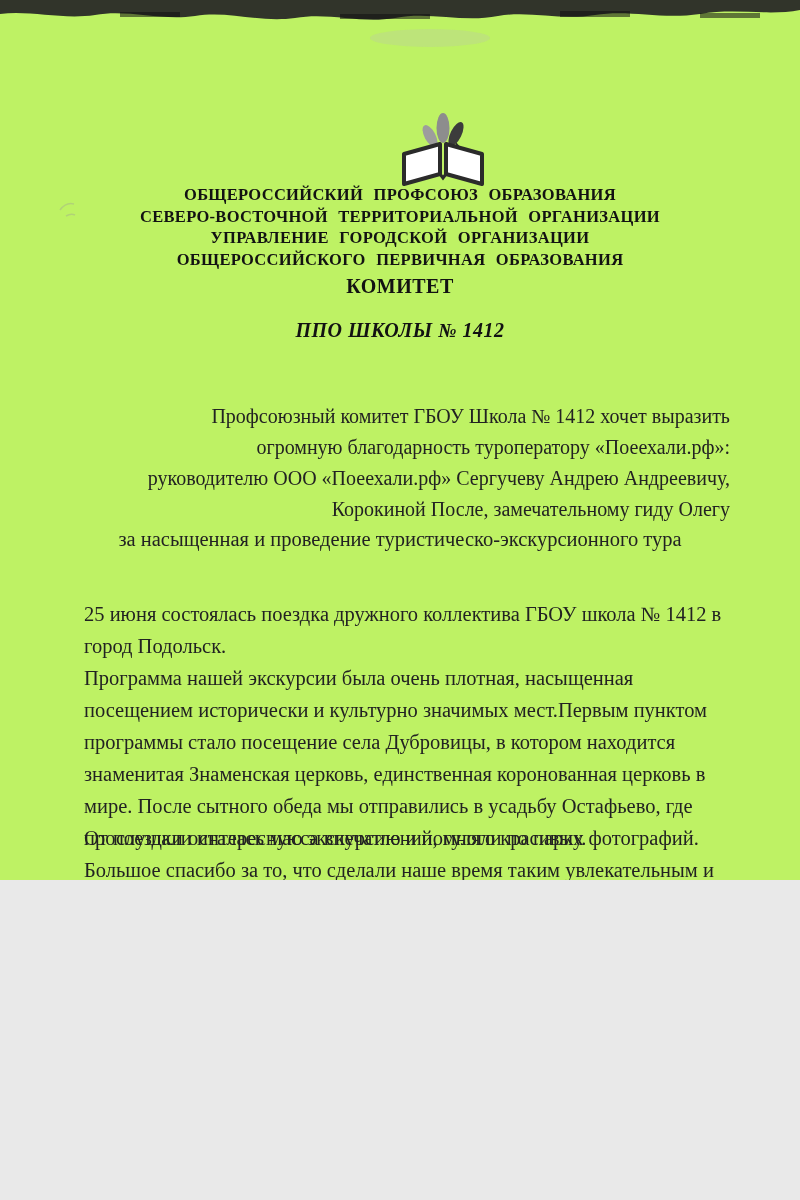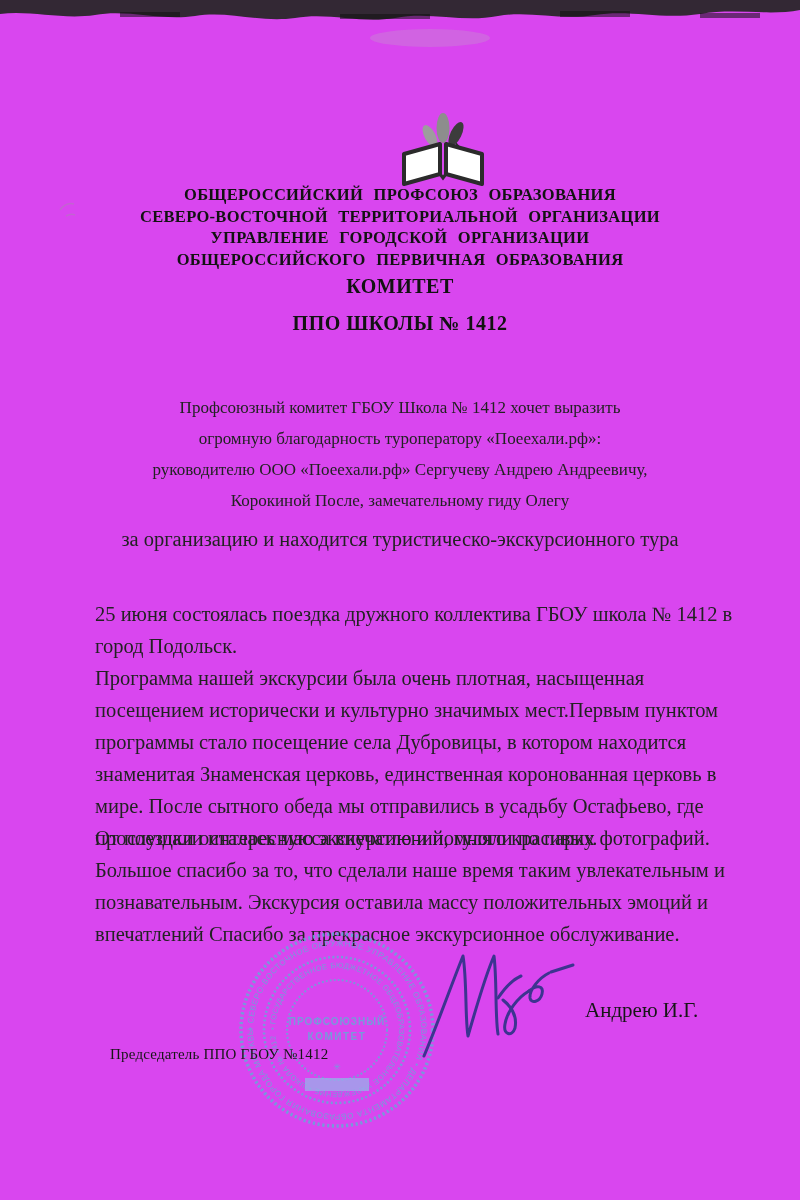--- a/index.html
+++ b/index.html
@@ -1,55 +1,55 @@
 <!DOCTYPE html>
 <html lang="ru"><head>
 <meta charset="utf-8">
 <style>
   html,body{margin:0;padding:0;}
   body{background:#e9e9e9;}
   .page{
     position:relative;
-    width:800px;height:1200px;
+    width:800px;height:880px;
     margin:0 auto;
-    background:#d946ef;
+    background:#bef264;
     overflow:hidden;
     font-family:"Liberation Serif","DejaVu Serif",serif;
     color:#1b1b1b;
   }
   
   .scan-band{position:absolute;left:0;top:0;width:800px;height:60px;}
   
   .emblem{position:absolute;left:396px;top:112px;width:94px;height:78px;}
   
   .letterhead{
     position:absolute;left:40px;top:184px;width:720px;
     text-align:center;
     font-weight:bold;
     color:#121212;
   }
   .lh-line{font-size:16.5px;line-height:21.5px;word-spacing:6px;letter-spacing:.3px;}
   .lh-committee{font-size:20px;line-height:24px;margin-top:4px;letter-spacing:.5px;}
-  .lh-committee-sub{font-size:20px;line-height:24px;margin-top:13px;letter-spacing:.5px;}
+  .lh-committee-sub{font-size:20px;line-height:24px;margin-top:20px;letter-spacing:.5px;font-style:italic;}
   
   .intro{
-    position:absolute;left:70px;top:392px;width:660px;
-    text-align:center;font-size:17px;line-height:31px;color:#222;
+    position:absolute;left:70px;top:401px;width:660px;
+    text-align:right;font-size:20px;line-height:31px;color:#222;
   }
   .tour-line{
     position:absolute;left:70px;top:528px;width:660px;
     text-align:center;font-size:20.5px;color:#222;
   }
   .tour-name{
     position:absolute;left:70px;top:566px;width:660px;
     text-align:center;font-size:18px;color:#222;
   }
   
   .para{
-    position:absolute;left:95px;width:662px;
+    position:absolute;left:84px;width:662px;
     font-size:20.5px;line-height:32px;color:#222;
     text-align:left;
   }
   .para-1{top:598px;}
   .para-2{top:662px;}
   .para-3{top:822px;}
   
   .stamp{position:absolute;left:237px;top:928px;width:200px;height:210px;opacity:.88;}
   .sig{position:absolute;left:418px;top:936px;width:160px;height:130px;}
   .footer-role{
@@ -98,21 +98,21 @@
     <div class="lh-committee-sub">ППО ШКОЛЫ № 1412</div>
   </div>
 
   <div class="intro">
     <div>Профсоюзный комитет ГБОУ Школа № 1412  хочет выразить</div>
     <div>огромную благодарность  туроператору «Поеехали.рф»:</div>
     <div>руководителю ООО «Поеехали.рф» Сергучеву Андрею Андреевичу,</div>
     <div>Корокиной После, замечательному гиду Олегу</div>
   </div>
 
-  <div class="tour-line">за организацию и находится туристическо-экскурсионного тура</div>
+  <div class="tour-line">за насыщенная и проведение туристическо-экскурсионного тура</div>
 
   <div class="para para-1">25 июня состоялась поездка дружного коллектива ГБОУ школа № 1412 в город Подольск.</div>
   <div class="para para-2">Программа нашей экскурсии была очень плотная, насыщенная посещением исторически и культурно значимых мест.Первым пунктом программы стало посещение села Дубровицы, в котором находится знаменитая Знаменская церковь, единственная коронованная церковь в мире. После сытного обеда мы отправились в усадьбу Остафьево, где прослушали интересную экскурсию и погуляли по парку.</div>
   <div class="para para-3">От поездки осталась масса впечатлений, много красивых фотографий. Большое спасибо за то, что сделали наше время таким увлекательным и познавательным. Экскурсия оставила массу положительных эмоций и впечатлений Спасибо за прекрасное экскурсионное обслуживание.</div>
 
   <svg class="stamp" viewBox="0 0 200 210" aria-hidden="true">
     <defs>
       <path id="stamp-outer-path" d="M100,102 m-84,0 a84,84 0 1,1 168,0 a84,84 0 1,1 -168,0"></path>
       <path id="stamp-inner-path" d="M100,102 m-62,0 a62,62 0 1,1 124,0 a62,62 0 1,1 -124,0"></path>
     </defs>

